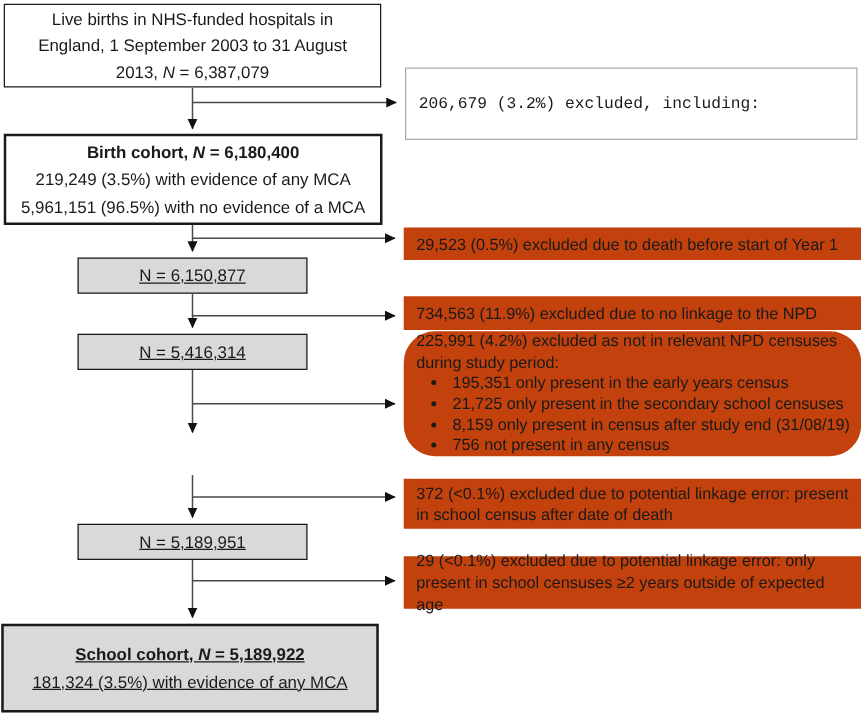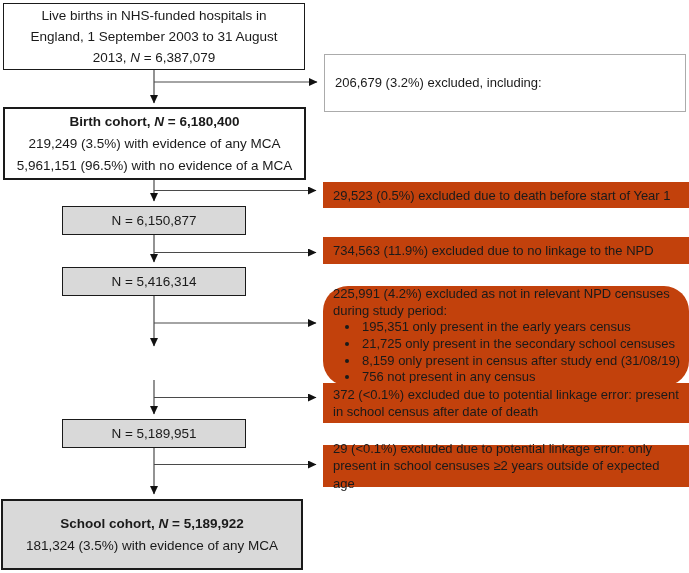--- a/index.html
+++ b/index.html
@@ -7,21 +7,21 @@
     position:relative; width:689px; height:573px; background:#ffffff;
     font-family:"Liberation Sans", sans-serif; color:#1a1a1a; overflow:hidden;
   }
   svg.connectors { position:absolute; left:0; top:0; z-index:1; }
   .box {
     position:absolute; box-sizing:border-box; z-index:2;
     display:flex; flex-direction:column; justify-content:center;
     text-align:center; color:#1a1a1a;
   }
   .whitebox { background:#ffffff; }
-  .graybox  { background:#d9d9d9; }
+  .graybox  { background:#d9d9d9;text-decoration:underline; }
   .border-thin  { border:1.5px solid #1a1a1a; }
   .border-thick { border:2.5px solid #1a1a1a; }
   .main-text { font-size:13.5px; line-height:21px; }
   .cohort-text { font-size:13.5px; line-height:22px; }
   .bold-line { font-weight:bold; }
   .n-it { font-style:italic; }
   .nbox { font-size:13.5px; }
   .excl {
     position:absolute; box-sizing:border-box; z-index:2;
     background:#c2410c; text-align:left; font-size:13px; line-height:17px;
@@ -82,33 +82,33 @@
 
   <div class="box graybox border-thin nbox" style="left:62px; top:419px; width:184px; height:29px;">
     <div>N = 5,189,951</div>
   </div>
 
   <div class="box graybox border-thick cohort-text" style="left:1px; top:499px; width:302px; height:71px;">
     <div class="bold-line"><span>School cohort, </span><span class="n-it">N</span><span> = 5,189,922</span></div>
     <div>181,324 (3.5%) with evidence of any MCA</div>
   </div>
 
-  <div class="excl white" style="left:324px; top:54px; width:362px; height:58px;">
+  <div class="excl white" style="left:324px; top:54px; width:362px; height:58px;font-family:Liberation Mono, monospace;">
     <div>206,679 (3.2%) excluded, including:</div>
   </div>
 
   <div class="excl" style="left:323px; top:182px; width:366px; height:26px;">
     <div>29,523 (0.5%) excluded due to death before start of Year 1</div>
   </div>
 
   <div class="excl" style="left:323px; top:237px; width:366px; height:27px;">
     <div>734,563 (11.9%) excluded due to no linkage to the NPD</div>
   </div>
 
-  <div class="excl" style="left:323px; top:286px; width:366px; height:100px; line-height:16.6px;border-radius:25px;">
+  <div class="excl" style="left:323px; top:265px; width:366px; height:100px; line-height:16.6px;border-radius:25px;">
     <div>225,991 (4.2%) excluded as not in relevant NPD censuses during study period:</div>
     <ul>
       <li>195,351 only present in the early years census</li>
       <li>21,725 only present in the secondary school censuses</li>
       <li>8,159 only present in census after study end (31/08/19)</li>
       <li>756 not present in any census</li>
     </ul>
   </div>
 
   <div class="excl" style="left:323px; top:383px; width:366px; height:40px; line-height:17.5px;">

